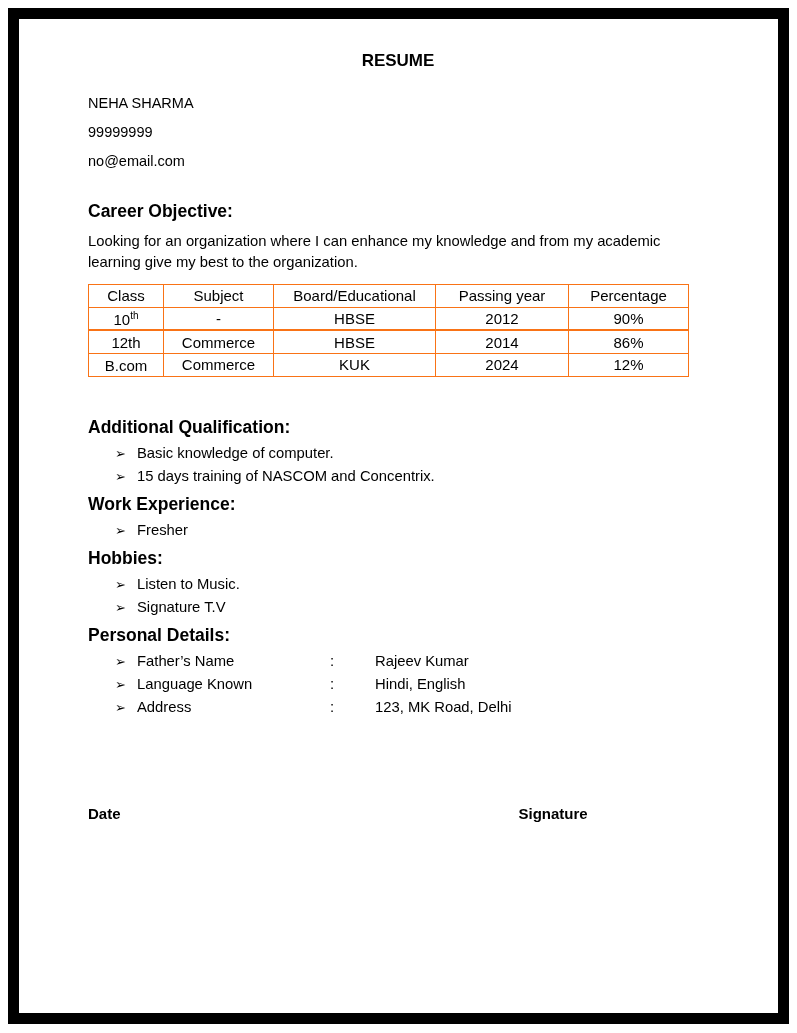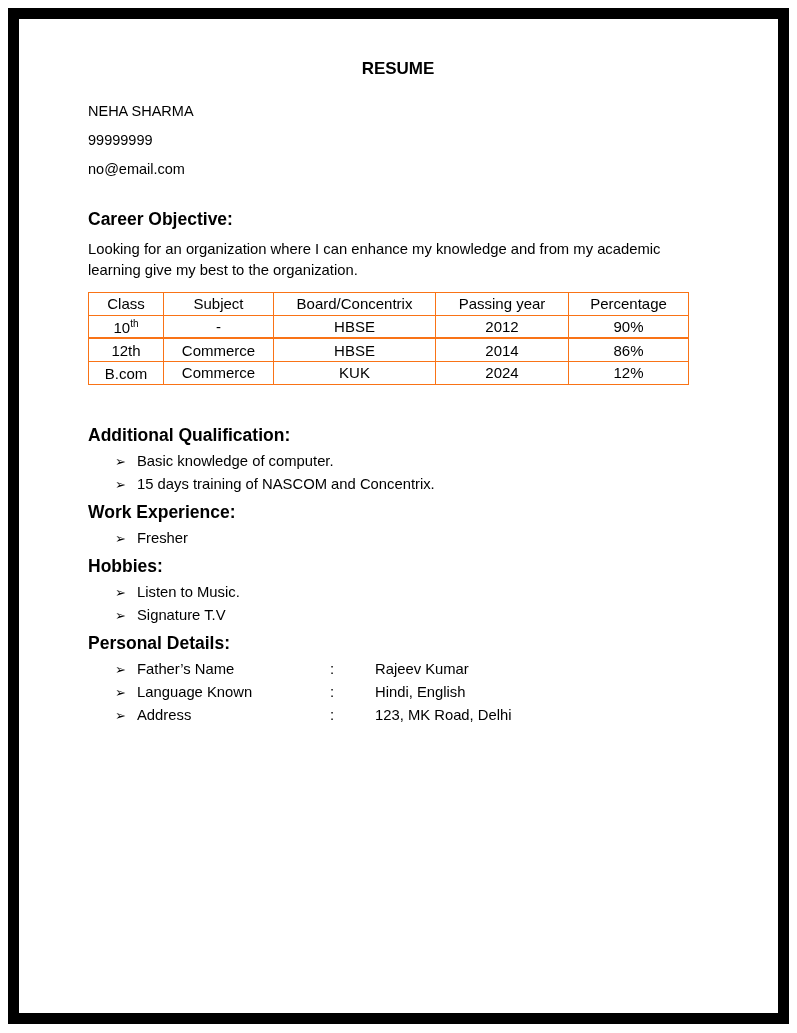--- a/index.html
+++ b/index.html
@@ -11,21 +11,21 @@
     color: #000000;
     font-size: 15px;
     position: relative;
   }
   .frame {
     position: absolute;
     left: 8px; top: 8px;
     width: 781px; height: 1016px;
     border: 11px solid #000000;
     background: #ffffff;
-    padding: 26px 60px 0 69px;
+    padding: 18px 60px 0 69px;
   }
   .title {
     text-align: center;
     font-size: 17px;
     font-weight: bold;
     margin: 14px 10px 24px 0;
   }
   .contact-line {
     font-size: 14.5px;
     margin-bottom: 13px;
@@ -104,21 +104,21 @@
   </div>
 
   <div class="section-heading heading-gap-top">Career Objective:</div>
   <p class="objective-text">Looking for an organization where I can enhance my knowledge and from my academic learning give my best to the organization.</p>
 
   <table class="edu">
     <thead>
       <tr>
         <th class="col-class">Class</th>
         <th class="col-subject">Subject</th>
-        <th class="col-board">Board/Concentrix</th>
+        <th class="col-board">Board/Educational</th>
         <th class="col-year">Passing year</th>
         <th class="col-pct">Percentage</th>
       </tr>
     </thead>
     <tbody>
       <tr class="divider">
         <td><span>10</span><sup>th</sup></td>
         <td>-</td>
         <td>HBSE</td>
         <td>2012</td>
@@ -188,14 +188,18 @@
       <span>Hindi, English</span>
     </div>
     <div class="pd-row">
       <span class="bullet">➢</span>
       <span>Address</span>
       <span>:</span>
       <span>123, MK Road, Delhi</span>
     </div>
   </div>
 
+  <div class="footer">
+    <span class="date-label">Date</span>
+    <span class="sig-label">Signature</span>
+  </div>
 
 </div>
 
 </body></html>

